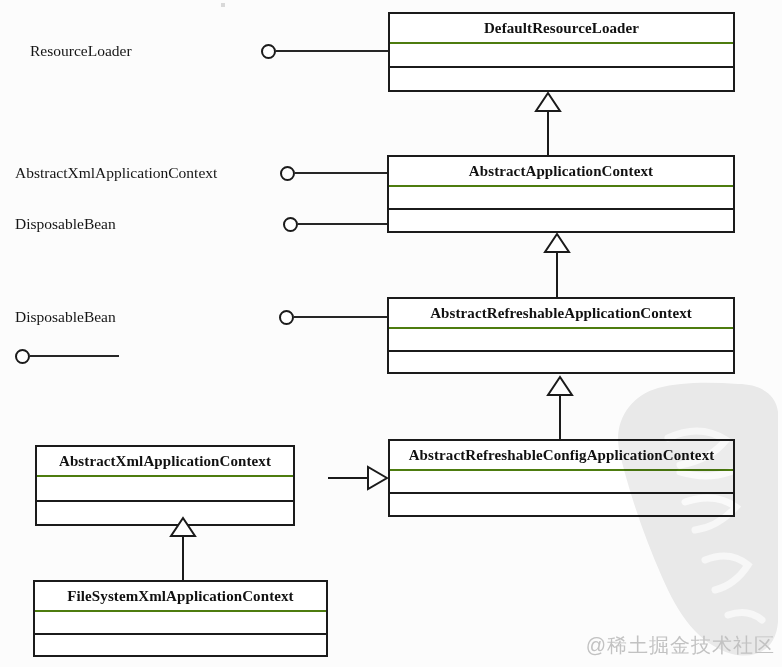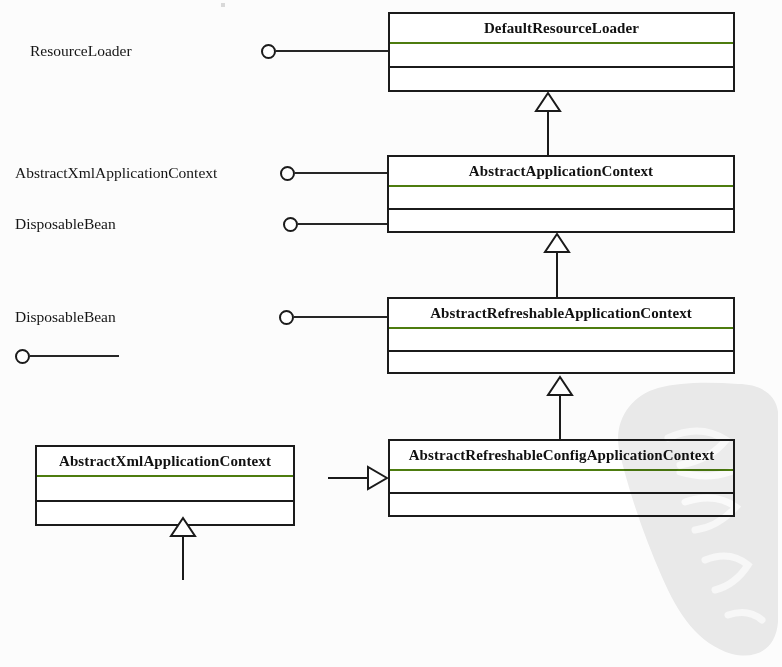--- a/index.html
+++ b/index.html
@@ -78,20 +78,25 @@
     <div class="comp"></div>
     <div class="comp"></div>
   </div>
 
   <div class="cls" style="left:35px;top:445px;width:260px;height:81px">
     <div class="title">AbstractXmlApplicationContext</div>
     <div class="comp"></div>
     <div class="comp"></div>
   </div>
 
+  <div class="cls" style="left:33px;top:580px;width:295px;height:77px">
+    <div class="title">FileSystemXmlApplicationContext</div>
+    <div class="comp"></div>
+    <div class="comp"></div>
+  </div>
 
   <div class="iface" style="left:30px;top:41px;width:358px">
     <span class="lbl">ResourceLoader</span>
     <span class="ball"></span>
     <span class="wire" style="width:112px"></span>
   </div>
 
   <div class="iface" style="left:15px;top:163px;width:372px">
     <span class="lbl">AbstractXmlApplicationContext</span>
     <span class="ball"></span>
@@ -146,14 +151,15 @@
              L 168 32 C 166 14 150 4 128 4 C 100 2 70 2 48 8 Z" fill="#ececec"></path>
     <g fill="none" stroke="#fafafa" stroke-width="7" stroke-linecap="round">
       <path d="M 58 58 Q 90 43 116 60 Q 100 80 70 85"></path>
       <path d="M 70 92 Q 96 100 120 92"></path>
       <path d="M 75 122 Q 105 112 126 127 Q 108 147 85 150"></path>
       <path d="M 95 180 Q 120 170 138 185 Q 125 205 105 210"></path>
       <path d="M 118 235 Q 138 228 152 240"></path>
     </g>
   </svg>
 
+  <div class="wm-text">@稀土掘金技术社区</div>
 
 </div>
 
 </body></html>

